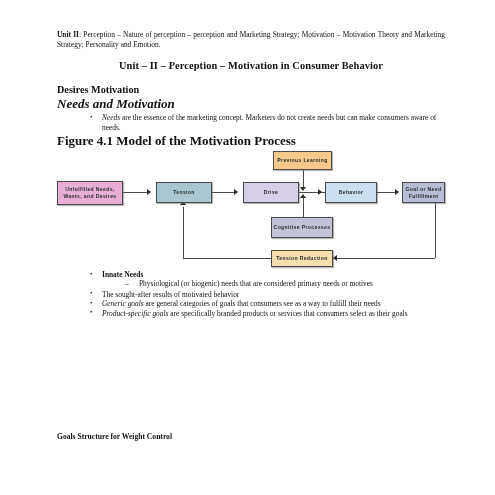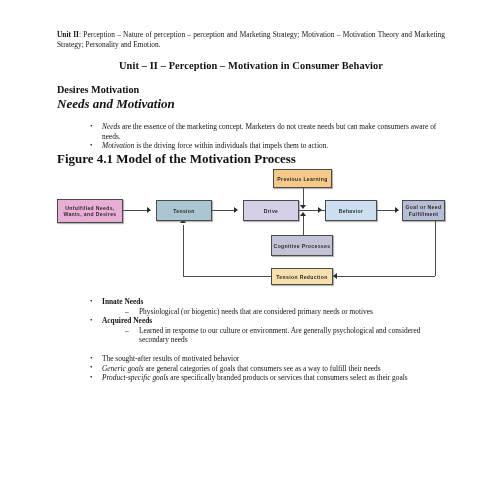--- a/index.html
+++ b/index.html
@@ -58,21 +58,21 @@
   }
   .fig-caption {
     font-size: 13px;
     font-weight: bold;
     margin: 1px 0 0 0;
   }
 
   
   ul.lvl1 {
     list-style: none;
-    margin: 10px 0 0 0;
+    margin: 1px 0 0 0;
     padding: 0 0 0 31px;
   }
   ul.lvl1 > li {
     position: relative;
     font-size: 7.4px;
     line-height: 9.4px;
     padding-left: 14px;
     margin: 0 0 0 0;
   }
   ul.lvl1 > li::before {
@@ -182,21 +182,20 @@
 
   <p class="intro"><b>Unit II</b><span>: Perception – Nature of perception – perception and Marketing Strategy; Motivation – Motivation Theory and Marketing Strategy; Personality and Emotion.</span></p>
 
   <h1 class="unit-title">Unit – II – Perception – Motivation in Consumer Behavior</h1>
 
   <h2 class="h-major">Desires Motivation</h2>
   <h3 class="h-italic">Needs and Motivation</h3>
 
   <ul class="lvl1">
     <li><i>Needs</i><span> are the essence of the marketing concept.  Marketers do not create needs but can make consumers aware of needs.</span></li>
-    <li><i>Motivation</i><span> is the driving force within individuals that impels them to action.</span></li>
   </ul>
 
   <p class="fig-caption">Figure 4.1  Model of the Motivation Process</p>
 
   <div class="figure">
 
     <div class="ln h" style="left:66px; top:41px; width:26px;"></div>
     <div class="arw arw-r" style="left:90px; top:38px;"></div>
 
     <div class="ln h" style="left:155px; top:41px; width:24px;"></div>
@@ -233,28 +232,23 @@
     <div class="node n-reduction">Tension Reduction</div>
   </div>
 
   <ul class="lvl1">
     <li>
       <b>Innate Needs</b>
       <ul class="lvl2">
         <li>Physiological (or biogenic) needs that are considered primary needs or motives</li>
       </ul>
     </li>
-    <li>
-      <b>Acquired Needs</b>
-      <ul class="lvl2">
-        <li>Learned in response to our culture or environment.  Are generally psychological and considered secondary needs</li>
-      </ul>
-    </li>
   </ul>
 
   <ul class="lvl1">
     <li><i></i><span>The sought-after results of motivated behavior</span></li>
     <li><i>Generic goals</i><span> are general categories of goals that consumers see as a way to fulfill their needs</span></li>
     <li><i>Product-specific goals</i><span> are specifically branded products or services that consumers select as their goals</span></li>
   </ul>
 
+  <div class="tail-note">Goals Structure for Weight Control</div>
 
 </div>
 
 </body></html>

